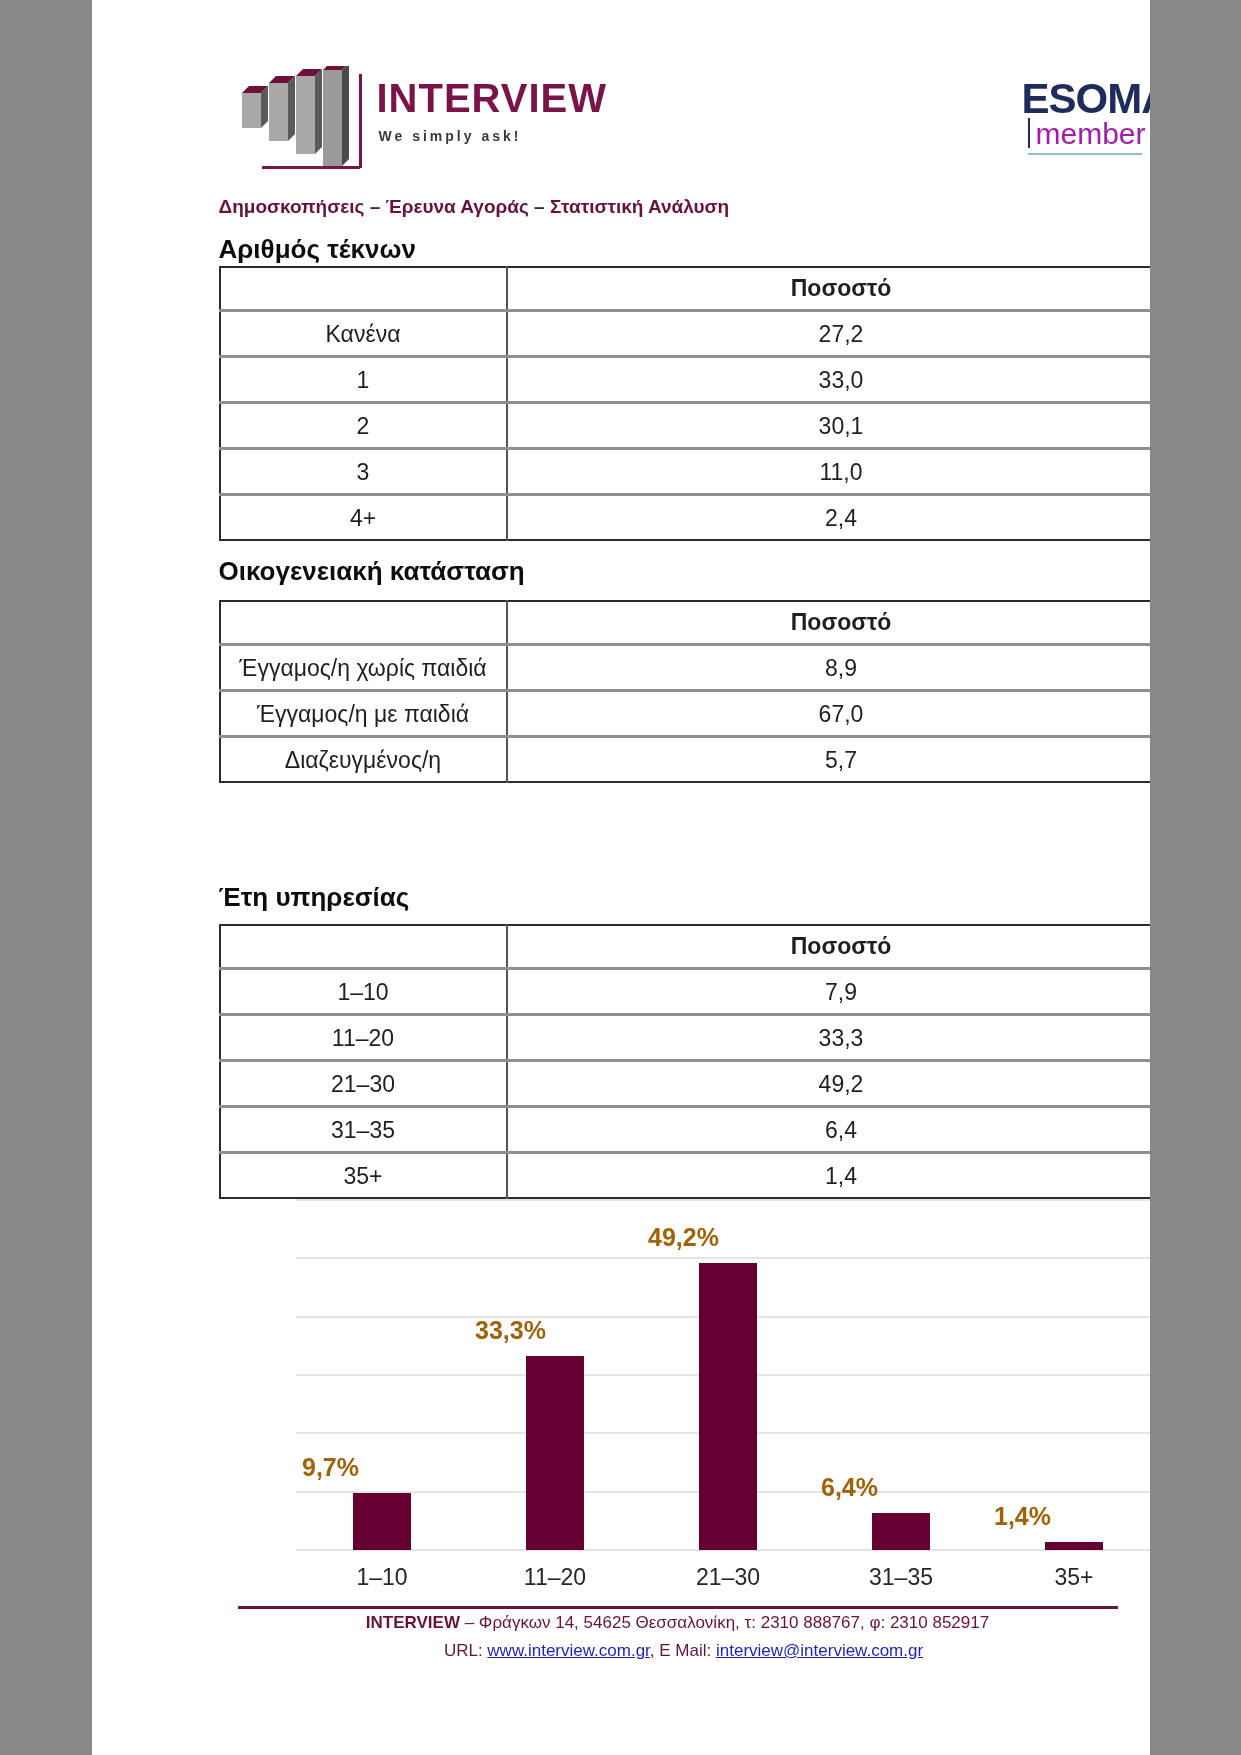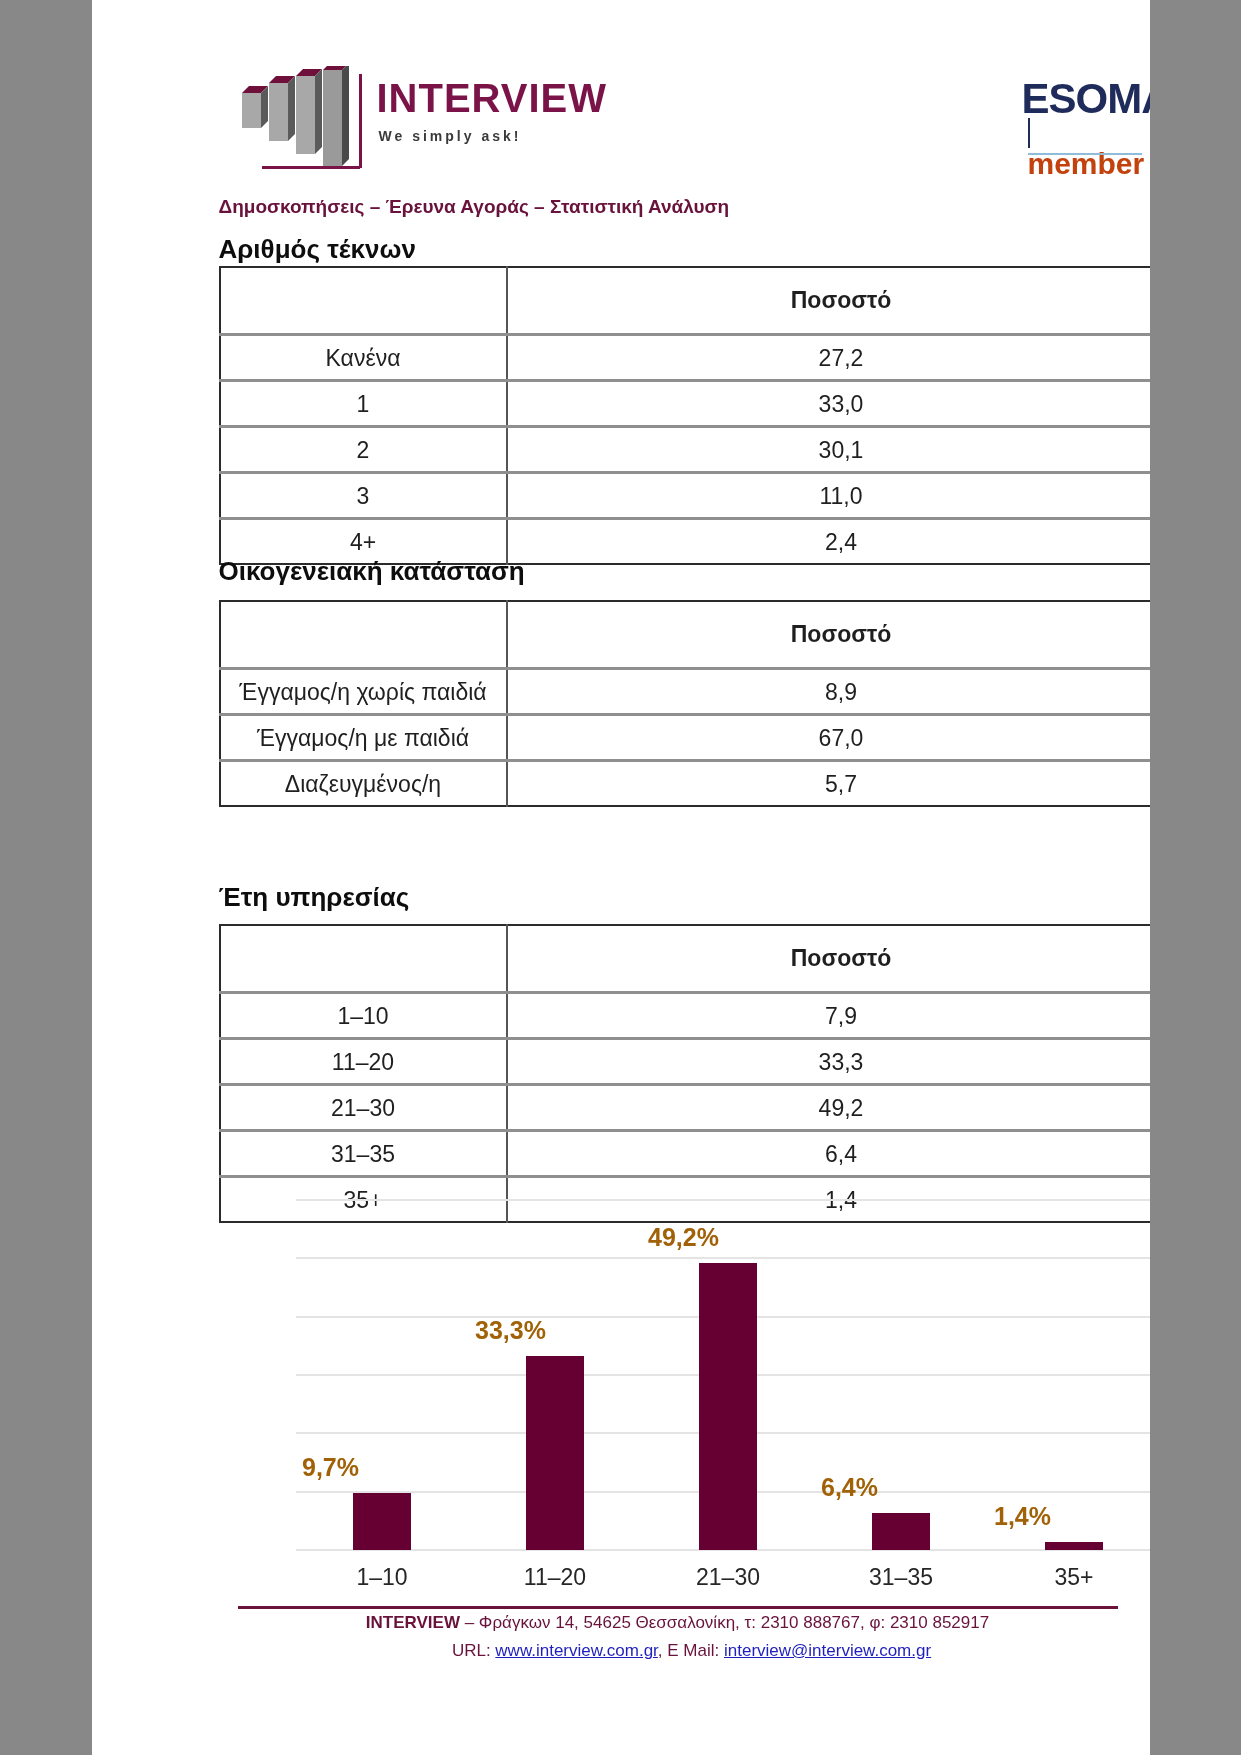--- a/index.html
+++ b/index.html
@@ -10,39 +10,39 @@
   }
   .abs { position:absolute; }
 
   
   .logo-wordmark { font-size:40px; font-weight:800; letter-spacing:1px; color:#7A1347; line-height:1; }
   .logo-tagline  { font-size:14px; font-weight:700; letter-spacing:3px; color:#3a3a3a; }
   .logo-vline    { width:3px;  background:#7A1347; }
   .logo-hline    { height:3px; background:#7A1347; }
 
   .esomar-word   { font-size:42px; font-weight:800; letter-spacing:-1px; color:#1F2B5B; line-height:1; }
-  .esomar-member { font-size:30px; color:#c2410c; line-height:1;font-weight:bold; }
+  .esomar-member { font-size:30px; color:#a21caf; line-height:1; }
   .esomar-vbar   { display:inline-block; width:2px; height:30px; background:#1F2B5B; margin-right:6px; vertical-align:-4px; }
   .esomar-underline { height:2px; background:#8FBCD9; }
 
   .doc-subtitle { font-size:19px; font-weight:700; color:#69123C; }
 
   
   .section-title { font-size:26px; font-weight:700; color:#0d0d0d; }
 
   table.data-table {
     border-collapse:collapse; table-layout:fixed;
     width:958px; background:#fff;
     border:2px solid #2b2b2b;
     font-size:23px;
   }
   table.data-table col.c1 { width:287px; }
   table.data-table th {
     font-weight:700; text-align:center; vertical-align:middle;
-    height:41px; padding:12px;
+    height:41px; padding:0;
   }
   table.data-table td {
     text-align:center; vertical-align:top;
     padding:7px 4px 5px 4px; height:28px; line-height:1.35;
     border-top:3px solid #8f8f8f;
   }
   table.data-table th:first-child, table.data-table td:first-child {
     border-right:2px solid #555555;
   }
 
@@ -222,18 +222,18 @@
       <div class="cat-label" style="left: 377px;">11–20</div>
       <div class="cat-label" style="left: 550px;">21–30</div>
       <div class="cat-label" style="left: 723px;">31–35</div>
       <div class="cat-label" style="left: 896px;">35+</div>
     </div>
 
   <div class="abs footer-rule" style="left:146px; top:1606px; width:880px;"></div>
   <div class="abs footer-line" style="left:146px; top:1613px;">
     <span class="bold">INTERVIEW</span><span> – Φράγκων 14, 54625 Θεσσαλονίκη, τ: 2310 888767, φ: 2310 852917</span>
   </div>
-  <div class="abs footer-line" style="left:160px; top:1641px;">
+  <div class="abs footer-line" style="left:152px; top:1641px;">
     <span>URL: </span><a href="#">www.interview.com.gr</a><span>, E Mail: </span><a href="#">interview@interview.com.gr</a>
   </div>
   <div class="abs page-number" style="left:1062px; top:1648px;">5</div>
 
 </div>
 
 </body></html>

